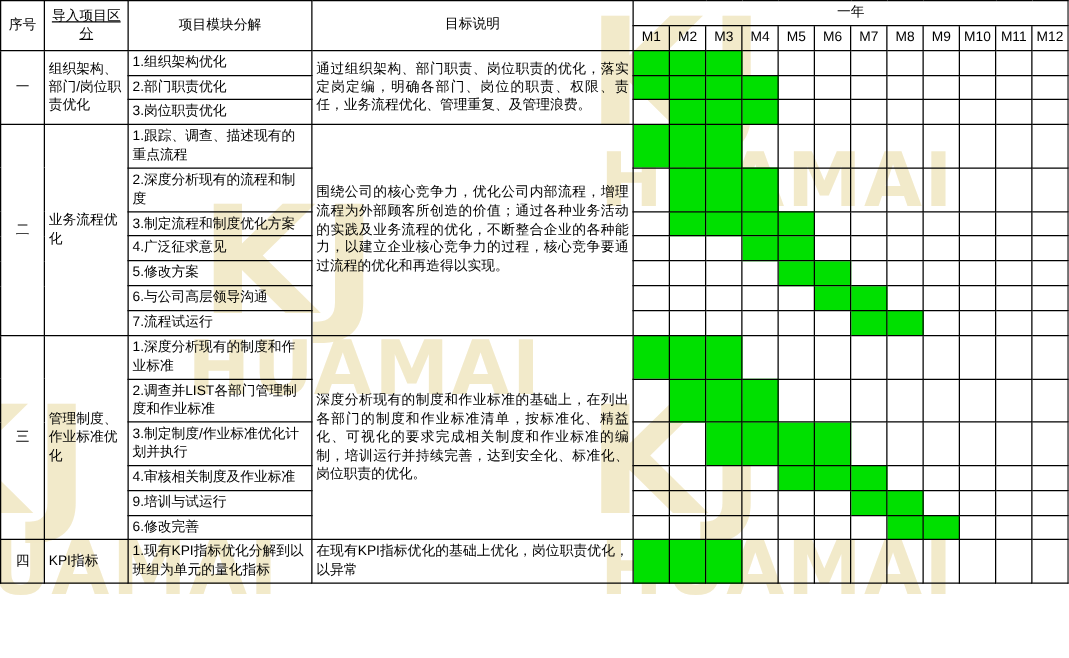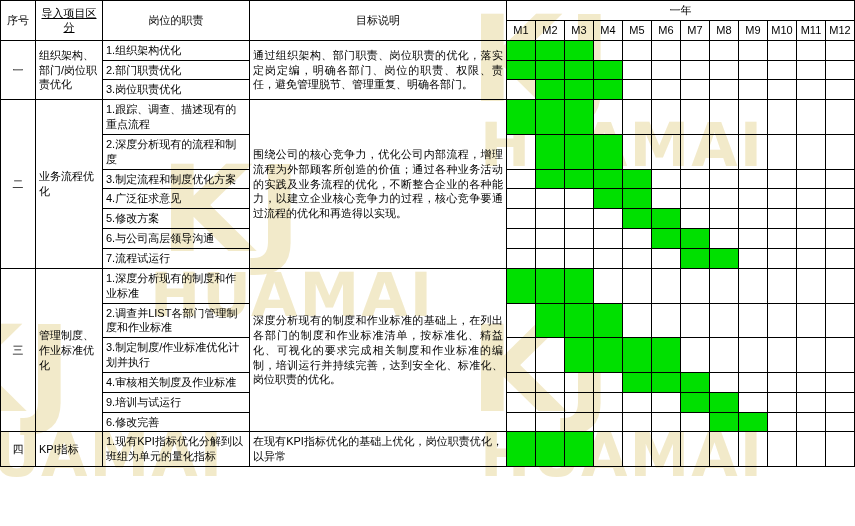--- a/index.html
+++ b/index.html
@@ -48,21 +48,21 @@
     line-height:1.35;
   }
   .hdr{
     text-align:center;
     font-weight:bold;
     background:#ffffff;
   }
   .c-seq{width:28px;text-align:center;margin-left:33px;}
   .c-div{width:60px;text-decoration:underline;}
   .c-mod{width:140px;}
-  .c-goal{width:250px;}
+  .c-goal{width:250px;font-family:Liberation Mono, monospace;}
   .mcell{width:31px;text-align:center;font-size:10px;}
   .divcell{text-align:left;font-size:11px;}
   .modcell{font-size:11px;padding-left:4px;}
   .goalcell{font-size:11px;line-height:1.6;padding:4px 8px;text-align:justify;}
   .g{background:#00e000 !important;}
   .blank{background:transparent;}
   .seqcell{font-size:12px;text-align:center;}
   .hdr-year{font-weight:bold;font-size:12px;}
 </style>
 </head>
@@ -77,21 +77,21 @@
   <div class="wm-text wm6">HUAMAI</div>
   <div class="wm-text wm7">KJ</div>
   <div class="wm-text wm8">HUAMAI</div>
 </div>
 
 <table class="sheet">
   <thead>
     <tr>
       <th class="hdr c-seq" rowspan="2">序号</th>
       <th class="hdr c-div" rowspan="2">导入项目区分</th>
-      <th class="hdr c-mod" rowspan="2">岗位的职责</th>
+      <th class="hdr c-mod" rowspan="2">项目模块分解</th>
       <th class="hdr c-goal" rowspan="2">目标说明</th>
       <th class="hdr hdr-year" colspan="12">一年</th>
     </tr>
     <tr id="month-row">
         <th class="hdr mcell">M1</th>
         <th class="hdr mcell">M2</th>
         <th class="hdr mcell">M3</th>
         <th class="hdr mcell">M4</th>
         <th class="hdr mcell">M5</th>
         <th class="hdr mcell">M6</th>
@@ -101,21 +101,21 @@
         <th class="hdr mcell">M10</th>
         <th class="hdr mcell">M11</th>
         <th class="hdr mcell">M12</th>
       </tr>
   </thead>
   <tbody id="sheet-body">
       <tr>
         <td class="seqcell" rowspan="3">一</td>
         <td class="divcell" rowspan="3">组织架构、部门/岗位职责优化</td>
         <td class="modcell">1.组织架构优化</td>
-        <td class="goalcell" rowspan="3">通过组织架构、部门职责、岗位职责的优化，落实定岗定编，明确各部门、岗位的职责、权限、责任，避免管理脱节、管理重复、明确各部门。</td>
+        <td class="goalcell" rowspan="3">通过组织架构、部门职责、岗位职责的优化，落实定岗定编，明确各部门、岗位的职责、权限、责任，业务流程优化、管理重复、及管理浪费。</td>
         <td class="mcell g"></td>
         <td class="mcell g"></td>
         <td class="mcell g"></td>
         <td class="mcell blank"></td>
         <td class="mcell blank"></td>
         <td class="mcell blank"></td>
         <td class="mcell blank"></td>
         <td class="mcell blank"></td>
         <td class="mcell blank"></td>
         <td class="mcell blank"></td>

